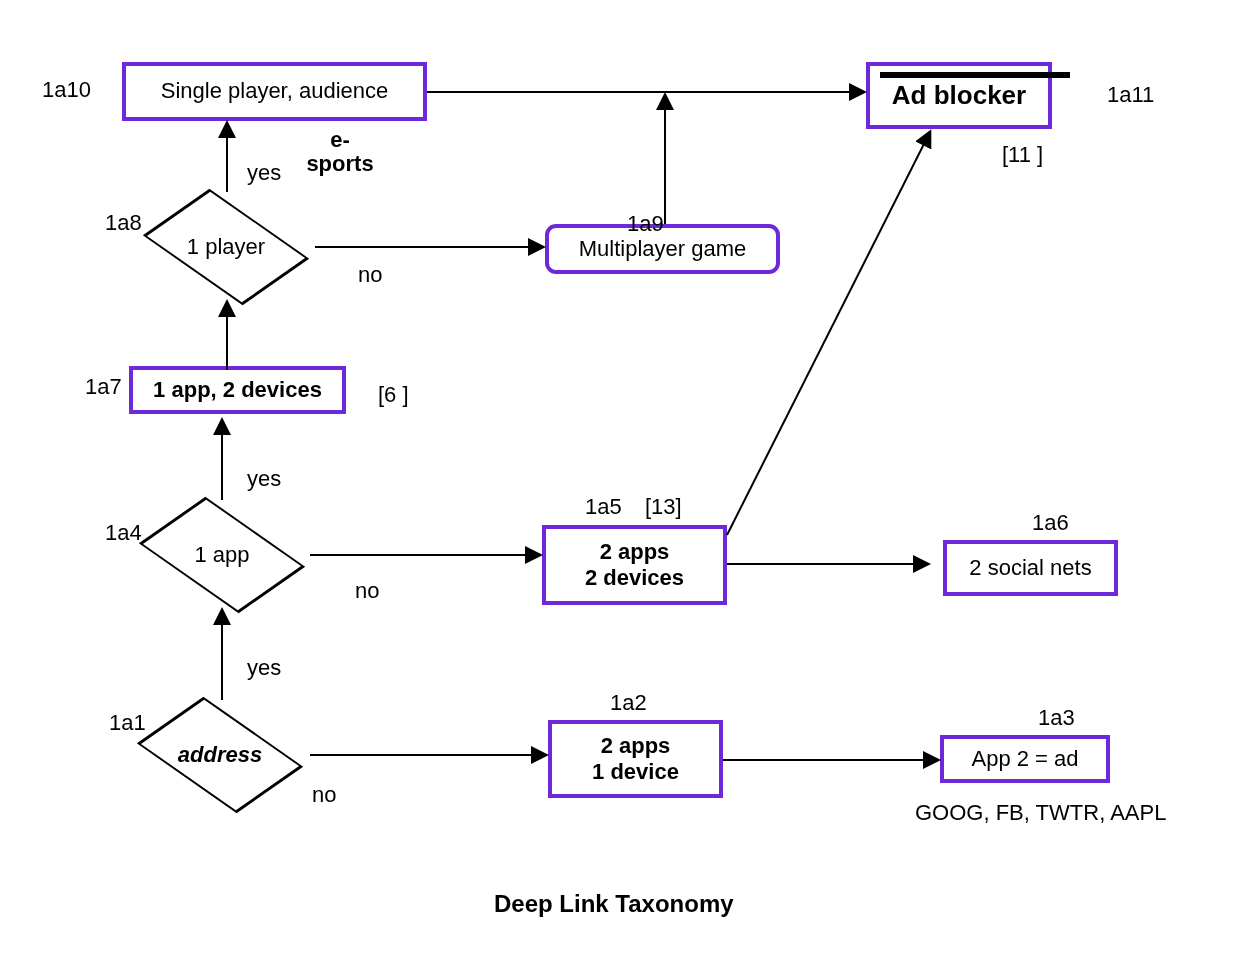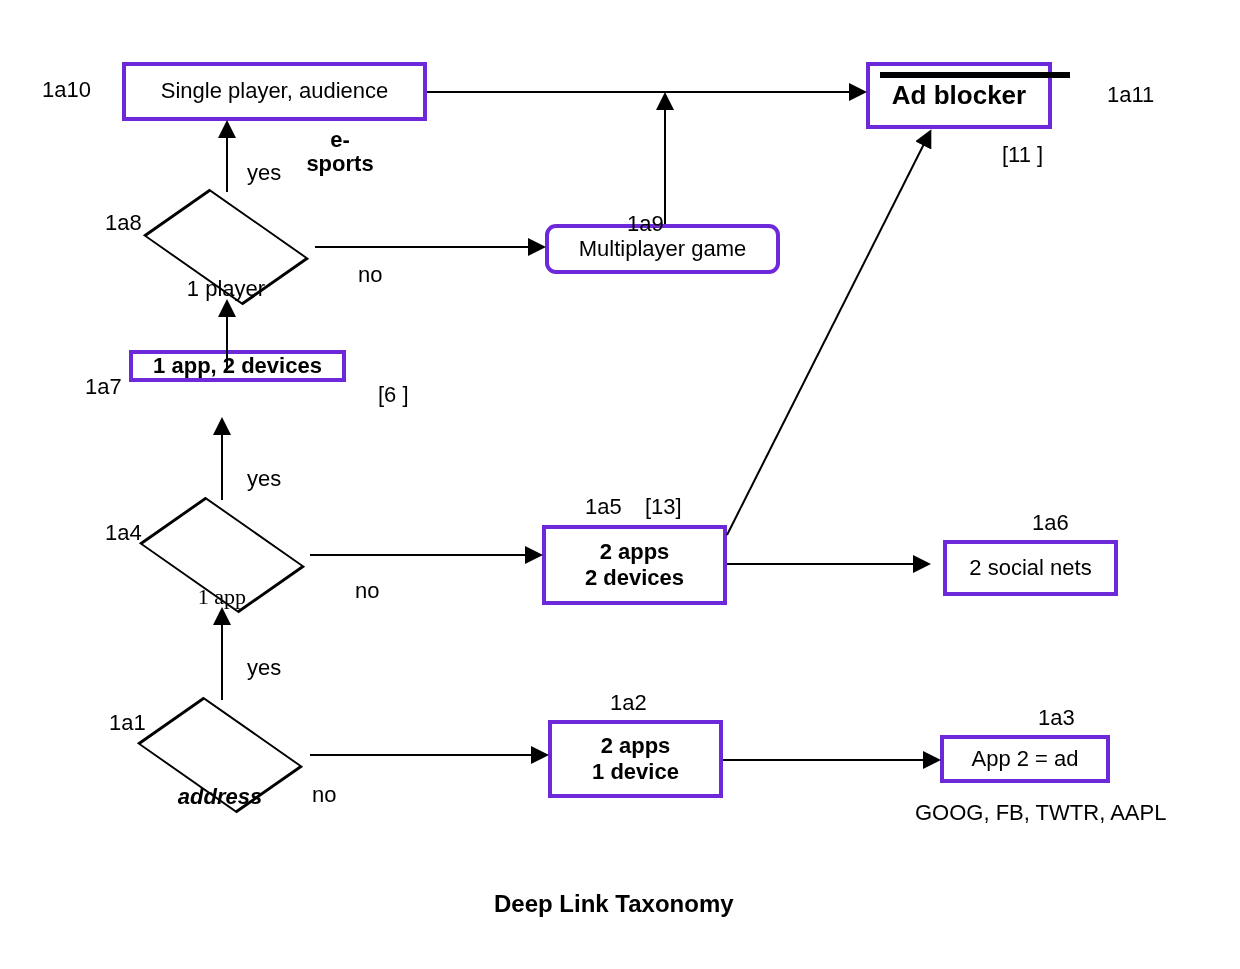--- a/index.html
+++ b/index.html
@@ -31,21 +31,21 @@
   .diamond {
     position: absolute;
     border: 2px solid #000;
     background: #fff;
     transform: rotate(45deg);
     box-sizing: border-box;
   }
   .diamond-label {
     position: absolute;
     display: flex;
-    align-items: flex-end;
+    align-items: center;
     justify-content: center;
     text-align: center;
     font-size: 22px;
     pointer-events: none;
   }
   .label {
     position: absolute;
     font-size: 22px;
     white-space: nowrap;
   }
@@ -92,29 +92,29 @@
 </div>
 <div class="label" style="left:105px; top:210px;">1a8</div>
 <div class="label" style="left:247px; top:160px;">yes</div>
 <div class="label" style="left:358px; top:262px;">no</div>
 
 <div class="box" style="left:545px; top:224px; width:235px; height:50px;border-radius:11px;">
   <span>Multiplayer game</span>
 </div>
 <div class="label" style="left:627px; top:197px;margin-top:14px;">1a9</div>
 
-<div class="box" style="left:129px; top:350px; width:217px; height:32px;">
+<div class="box" style="left:129px; top:366px; width:217px; height:48px;">
   <span class="bold">1 app, 2 devices</span>
 </div>
 <div class="label" style="left:85px; top:374px;">1a7</div>
 <div class="label" style="left:378px; top:382px;">[6 ]</div>
 
 <div class="diamond-wrap" style="left:132px; top:500px; width:180px; height:110px;">
   <div class="diamond" style="left:50px; top:15px; width:80px; height:80px; transform:rotate(45deg) skew(-10deg,-10deg) scaleX(1.5);"></div>
-  <div class="diamond-label" style="left:0; top:0; width:180px; height:110px;font-family:Liberation Serif, serif;">
+  <div class="diamond-label" style="left:0; top:0; width:180px; height:110px;">
     <span>1 app</span>
   </div>
 </div>
 <div class="label" style="left:105px; top:520px;">1a4</div>
 <div class="label" style="left:247px; top:466px;">yes</div>
 <div class="label" style="left:355px; top:578px;">no</div>
 
 <div class="box" style="left:542px; top:525px; width:185px; height:80px;">
   <span class="bold" style="white-space:pre-line;">2 apps
 2 devices</span>

